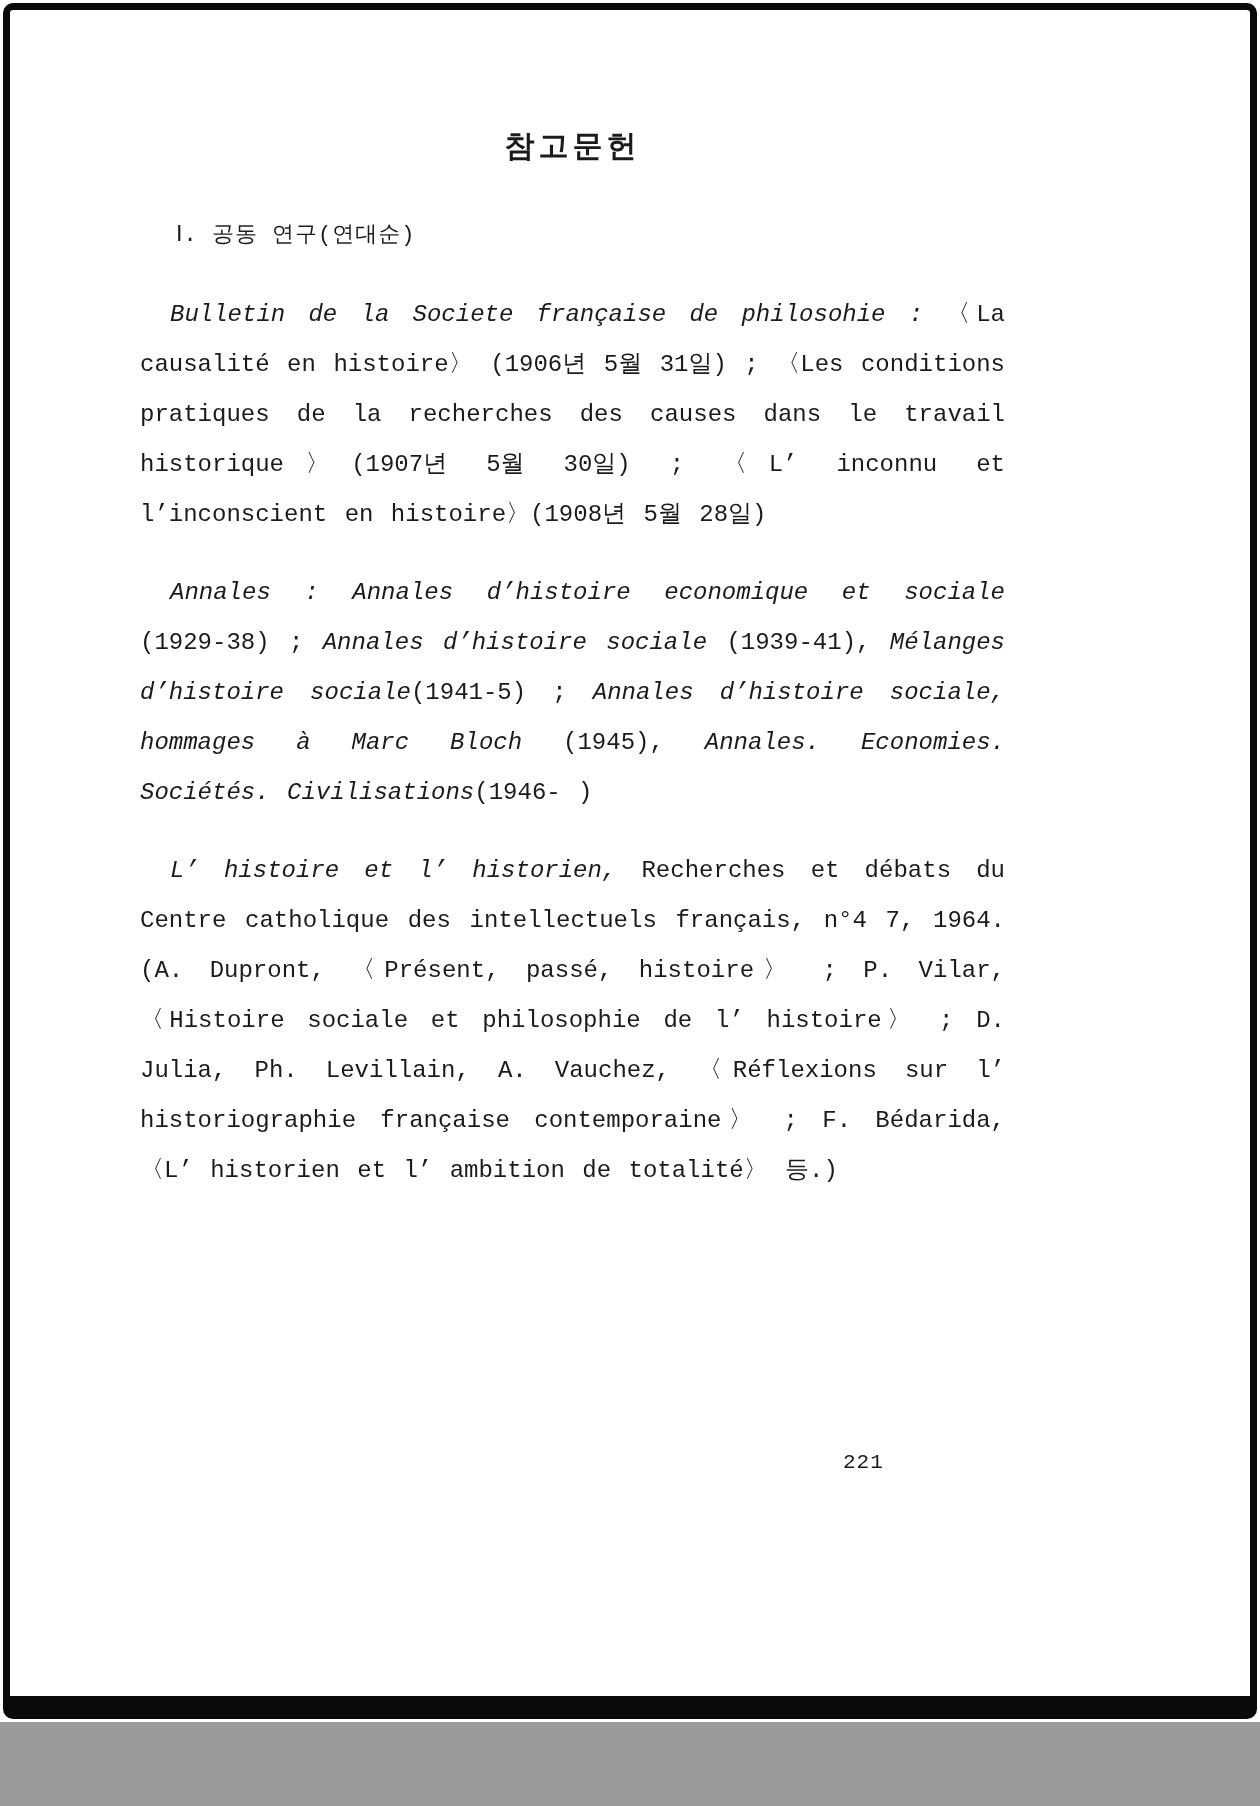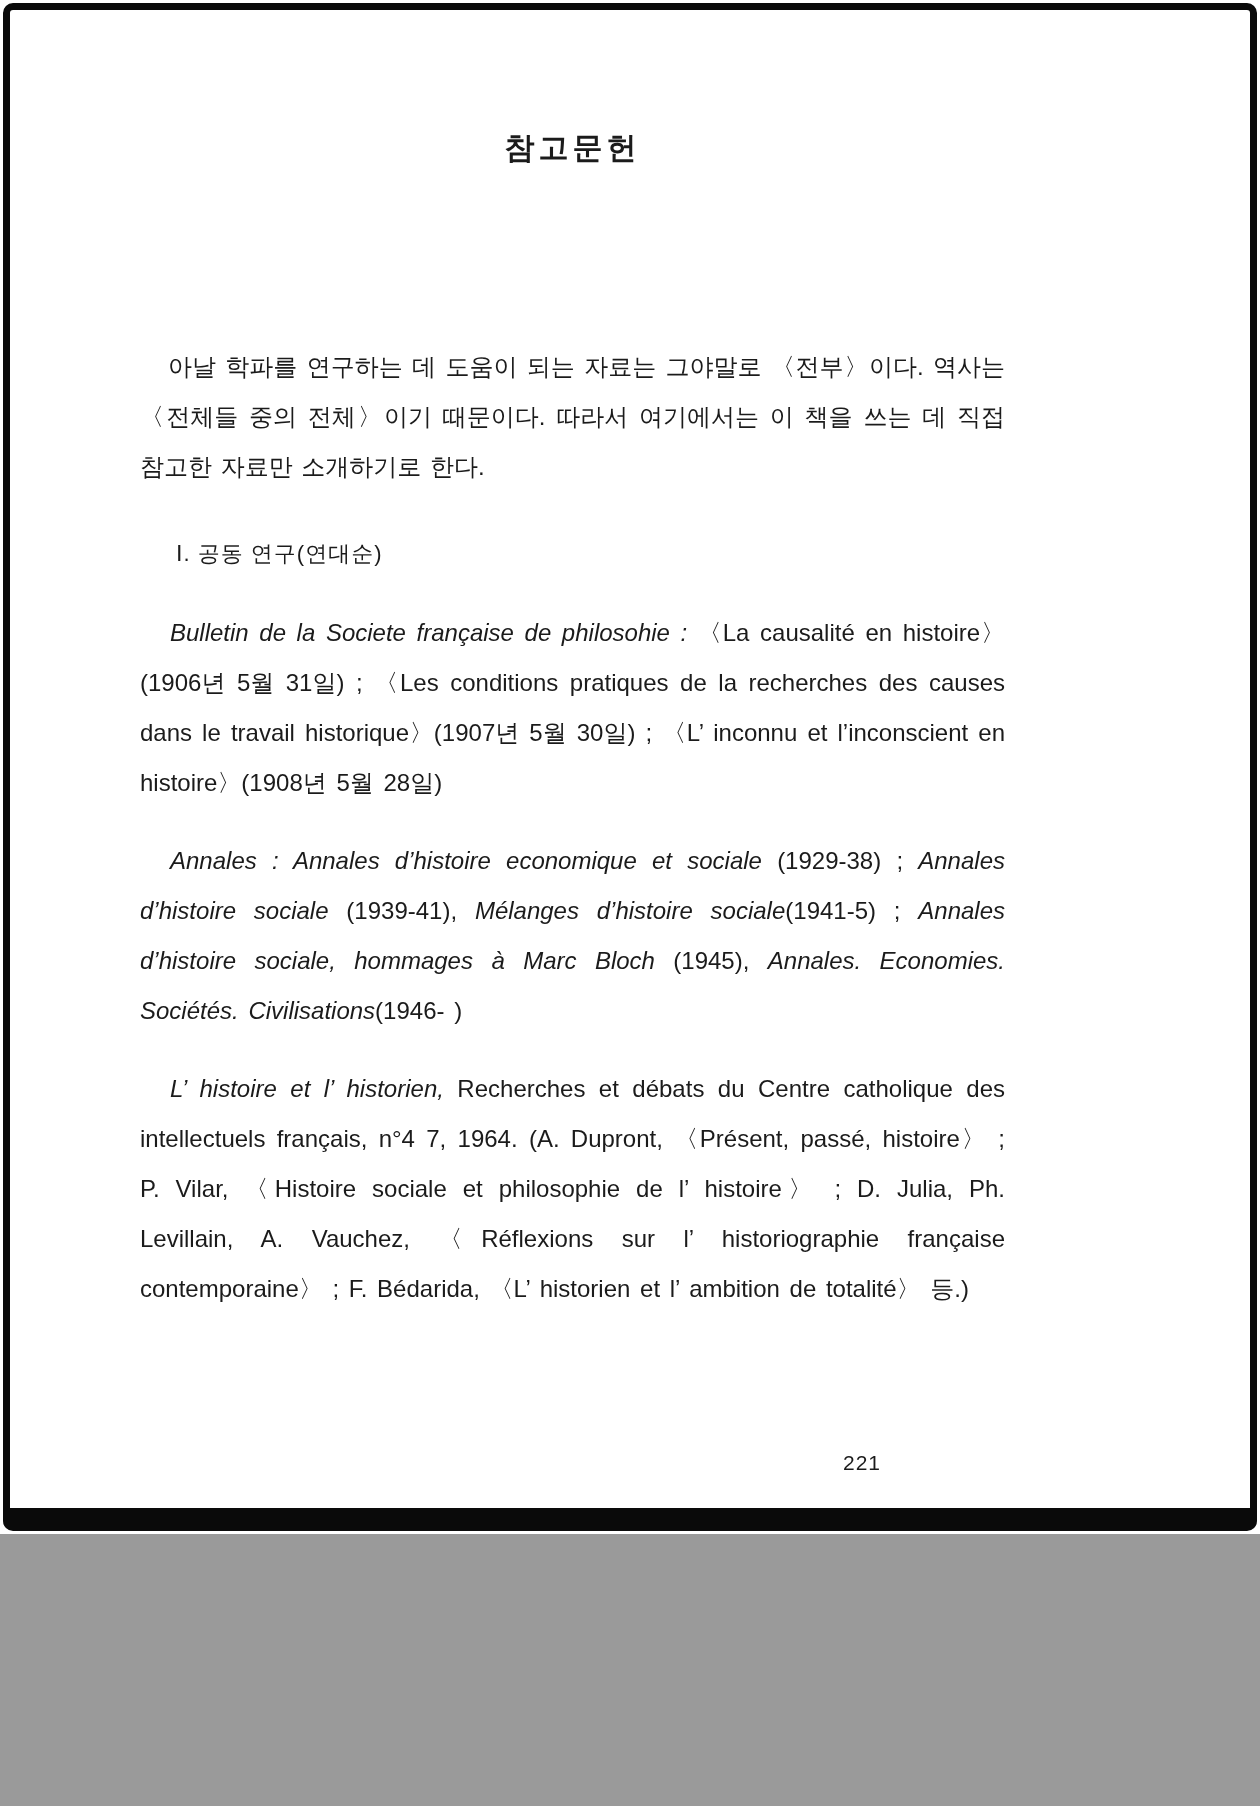--- a/index.html
+++ b/index.html
@@ -3,24 +3,24 @@
 <meta charset="utf-8">
 <style>
   html, body {
     margin: 0;
     padding: 0;
     background: #9a9a9a;
   }
   .scan {
     position: relative;
     width: 1260px;
-    height: 1534px;
+    height: 1722px;
     background: #ffffff;
     overflow: hidden;
-    font-family: Liberation Sans, sans-serif;
+    font-family: Liberation Mono, monospace;
     color: #1b1b1b;
   }
   .frame {
     position: absolute;
     inset: 3px;
     border: 7px solid #0a0a0a;
     border-bottom-width: 23px;
     border-radius: 10px;
     pointer-events: none;
   }
@@ -77,21 +77,20 @@
 </style>
 </head>
 <body>
 
 <div class="scan">
   <div class="frame"></div>
 
   <div class="content">
     <h1 class="doc-title">참고문헌</h1>
 
-    <p class="intro">아날 학파를 연구하는 데 도움이 되는 자료는 그야말로 〈전부〉이다. 역사는 〈전체들 중의 전체〉이기 때문이다. 따라서 여기에서는 이 책을 쓰는 데 직접 참고한 자료만 소개하기로 한다.</p>
 
     <h2 class="section-heading">Ⅰ. 공동 연구(연대순)</h2>
 
     <div class="entries">
         <p class="entry"><span class="it">Bulletin de la Societe française de philosohie : </span><span>〈La causalité en histoire〉 (1906년 5월 31일) ; 〈Les conditions pratiques de la recherches des causes dans le travail historique〉(1907년 5월 30일) ; 〈L’ inconnu et l’inconscient en histoire〉(1908년 5월 28일)</span></p>
         <p class="entry"><span class="it">Annales : Annales d’histoire economique et sociale </span><span>(1929-38) ; </span><span class="it">Annales d’histoire sociale </span><span>(1939-41), </span><span class="it">Mélanges d’histoire sociale</span><span>(1941-5) ; </span><span class="it">Annales d’histoire sociale, hommages à Marc Bloch </span><span>(1945), </span><span class="it">Annales. Economies. Sociétés. Civilisations</span><span>(1946-  )</span></p>
         <p class="entry"><span class="it">L’ histoire et l’ historien, </span><span>Recherches et débats du Centre catholique des intellectuels français, n°4 7, 1964. (A. Dupront, 〈Présent, passé, histoire〉 ; P. Vilar, 〈Histoire sociale et philosophie de l’ histoire〉 ; D. Julia, Ph. Levillain, A. Vauchez, 〈Réflexions sur l’ historiographie française contemporaine〉 ; F. Bédarida, 〈L’ historien et l’ ambition de totalité〉 등.)</span></p>
       </div>
   </div>
 

